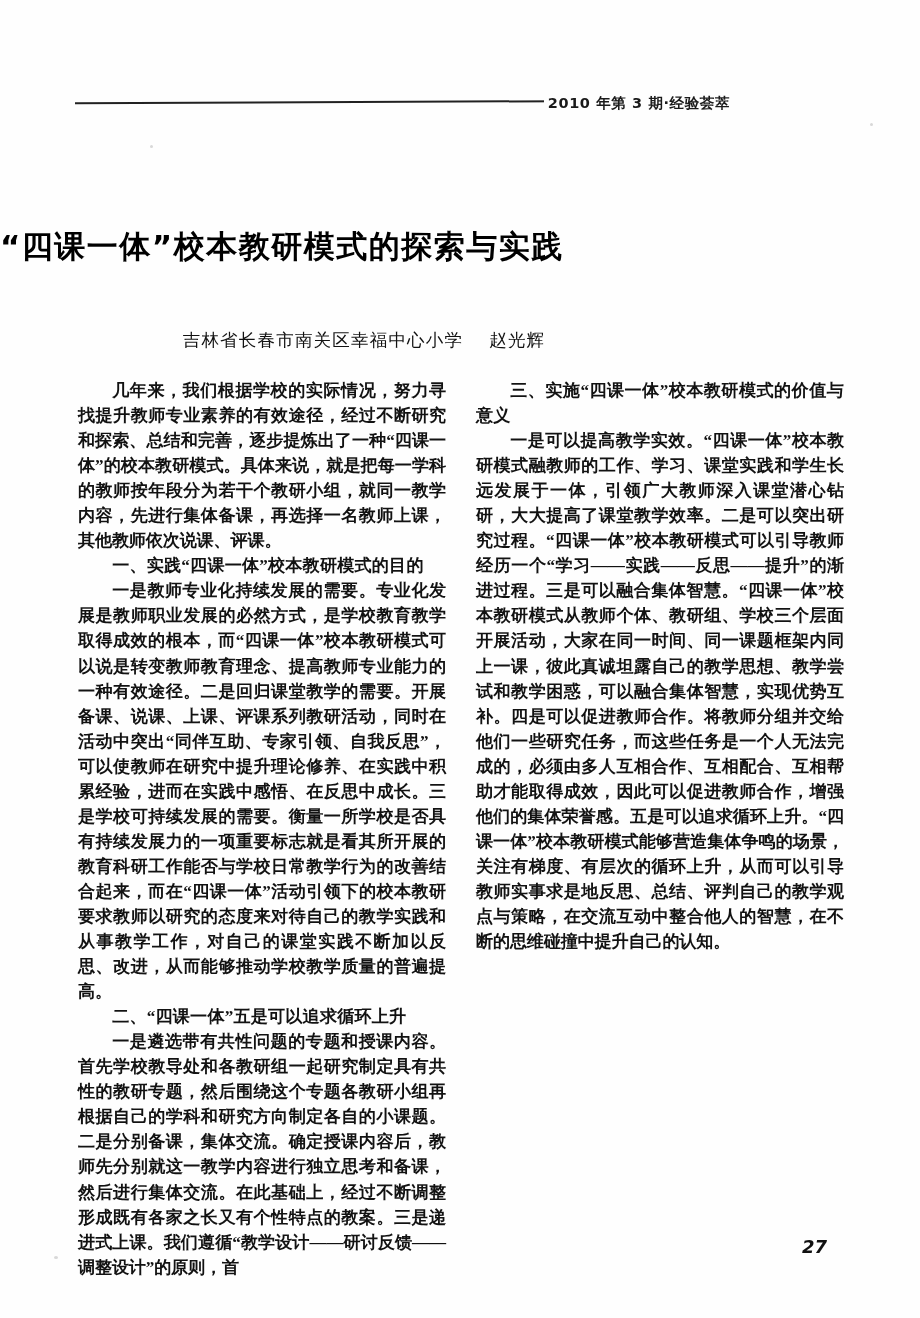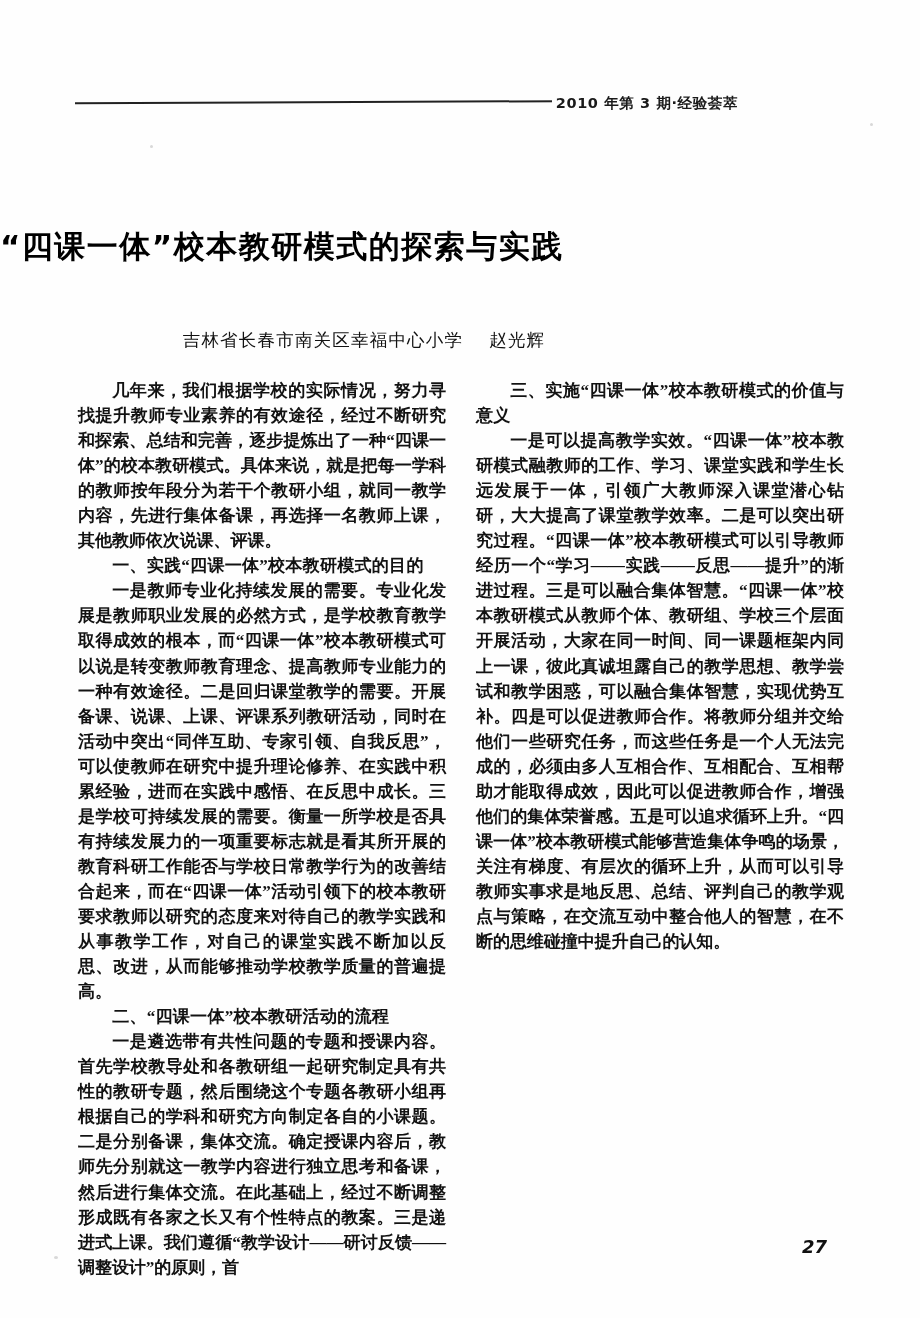--- a/index.html
+++ b/index.html
@@ -28,21 +28,20 @@
     position: absolute;
     left: 0;
     top: 86px;
     width: 800px;
     height: 34px;
     display: flex;
     align-items: center;
     justify-content: flex-end;
     padding-right: 70px;
     box-sizing: border-box;
-    margin-left: 8px;
   }
   .header-rule {
     position: absolute;
     left: 75px;
     top: 101px;
     width: 580px;
     height: 2px;
     background: #222;
     transform: rotate(-0.25deg);
   }
@@ -155,21 +154,21 @@
   <div class="byline">
     <span>吉林省长春市南关区幸福中心小学</span><span class="author">赵光辉</span>
   </div>
 
   <div class="columns">
 
     <div class="col">
       <p>几年来，我们根据学校的实际情况，努力寻找提升教师专业素养的有效途径，经过不断研究和探索、总结和完善，逐步提炼出了一种“四课一体”的校本教研模式。具体来说，就是把每一学科的教师按年段分为若干个教研小组，就同一教学内容，先进行集体备课，再选择一名教师上课，其他教师依次说课、评课。</p>
       <p class="heading">一、实践“四课一体”校本教研模式的目的</p>
       <p>一是教师专业化持续发展的需要。专业化发展是教师职业发展的必然方式，是学校教育教学取得成效的根本，而“四课一体”校本教研模式可以说是转变教师教育理念、提高教师专业能力的一种有效途径。二是回归课堂教学的需要。开展备课、说课、上课、评课系列教研活动，同时在活动中突出“同伴互助、专家引领、自我反思”，可以使教师在研究中提升理论修养、在实践中积累经验，进而在实践中感悟、在反思中成长。三是学校可持续发展的需要。衡量一所学校是否具有持续发展力的一项重要标志就是看其所开展的教育科研工作能否与学校日常教学行为的改善结合起来，而在“四课一体”活动引领下的校本教研要求教师以研究的态度来对待自己的教学实践和从事教学工作，对自己的课堂实践不断加以反思、改进，从而能够推动学校教学质量的普遍提高。</p>
-      <p class="heading">二、“四课一体”校本教研活动的流程</p>
+      <p class="heading">二、“四课一体”五是可以追求循环上升</p>
       <p>一是遴选带有共性问题的专题和授课内容。首先学校教导处和各教研组一起研究制定具有共性的教研专题，然后围绕这个专题各教研小组再根据自己的学科和研究方向制定各自的小课题。二是分别备课，集体交流。确定授课内容后，教师先分别就这一教学内容进行独立思考和备课，然后进行集体交流。在此基础上，经过不断调整形成既有各家之长又有个性特点的教案。三是递进式上课。我们遵循“教学设计——研讨反馈——调整设计”的原则，首</p>
     </div>
 
     <div class="col">
       <p class="heading">三、实施“四课一体”校本教研模式的价值与意义</p>
       <p>一是可以提高教学实效。“四课一体”校本教研模式融教师的工作、学习、课堂实践和学生长远发展于一体，引领广大教师深入课堂潜心钻研，大大提高了课堂教学效率。二是可以突出研究过程。“四课一体”校本教研模式可以引导教师经历一个“学习——实践——反思——提升”的渐进过程。三是可以融合集体智慧。“四课一体”校本教研模式从教师个体、教研组、学校三个层面开展活动，大家在同一时间、同一课题框架内同上一课，彼此真诚坦露自己的教学思想、教学尝试和教学困惑，可以融合集体智慧，实现优势互补。四是可以促进教师合作。将教师分组并交给他们一些研究任务，而这些任务是一个人无法完成的，必须由多人互相合作、互相配合、互相帮助才能取得成效，因此可以促进教师合作，增强他们的集体荣誉感。五是可以追求循环上升。“四课一体”校本教研模式能够营造集体争鸣的场景，关注有梯度、有层次的循环上升，从而可以引导教师实事求是地反思、总结、评判自己的教学观点与策略，在交流互动中整合他人的智慧，在不断的思维碰撞中提升自己的认知。</p>
     </div>
 
   </div>
 

